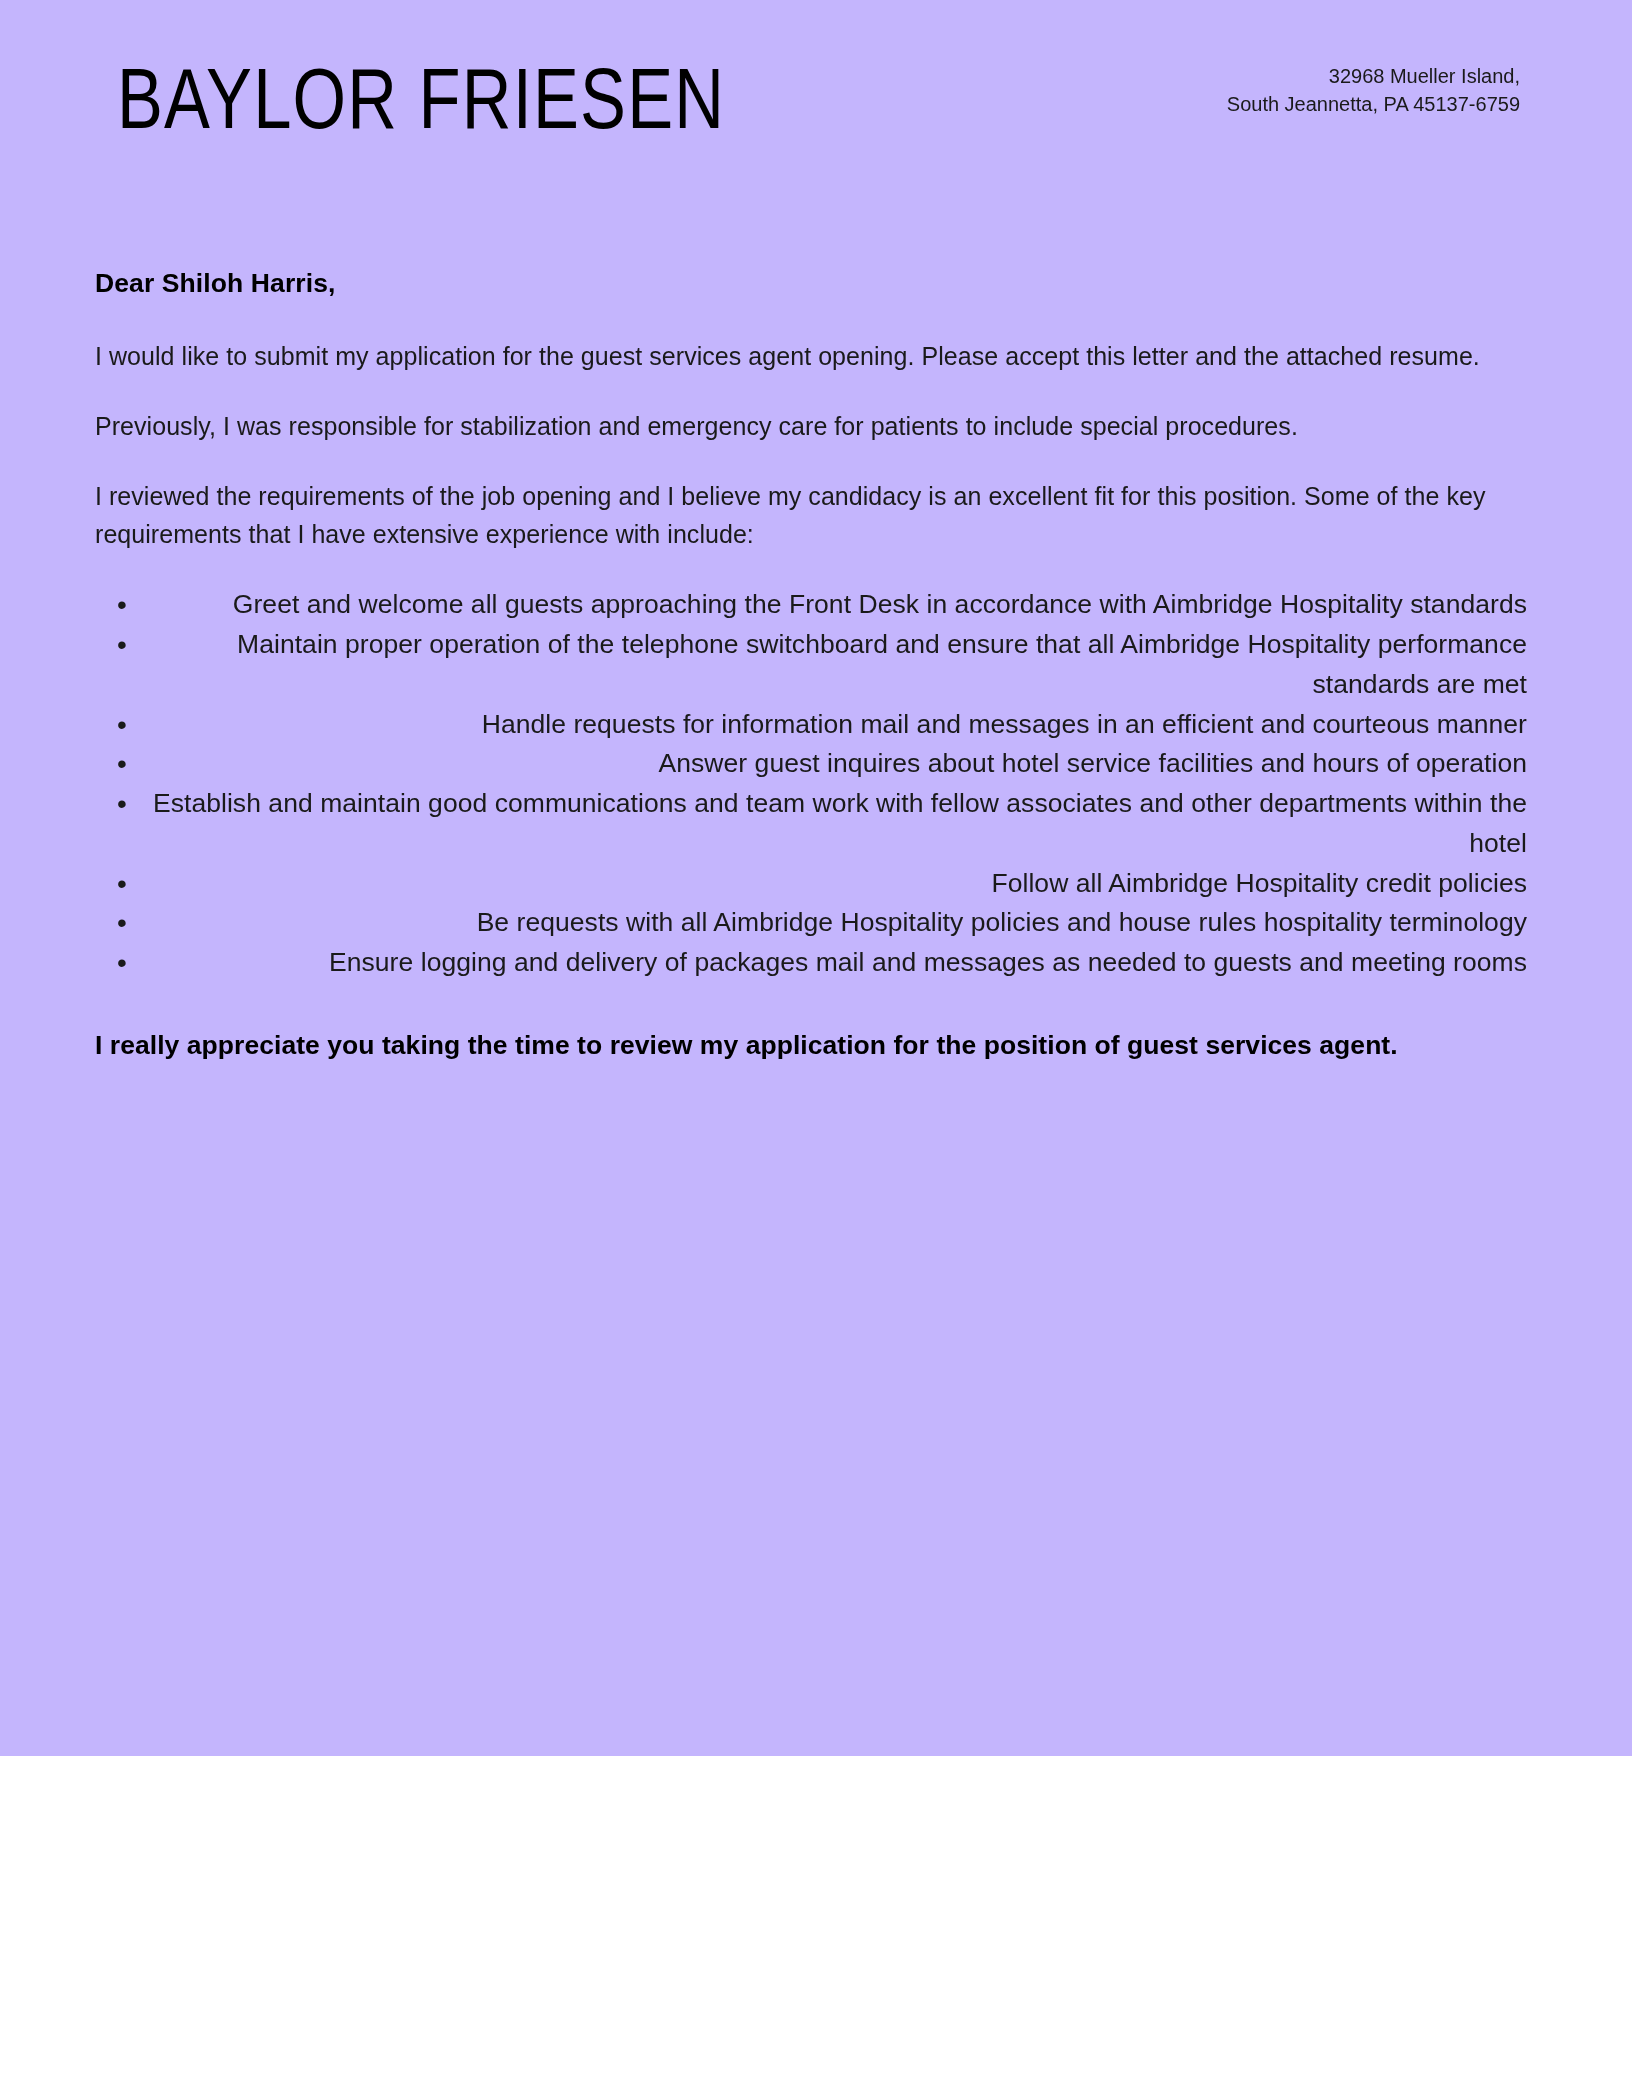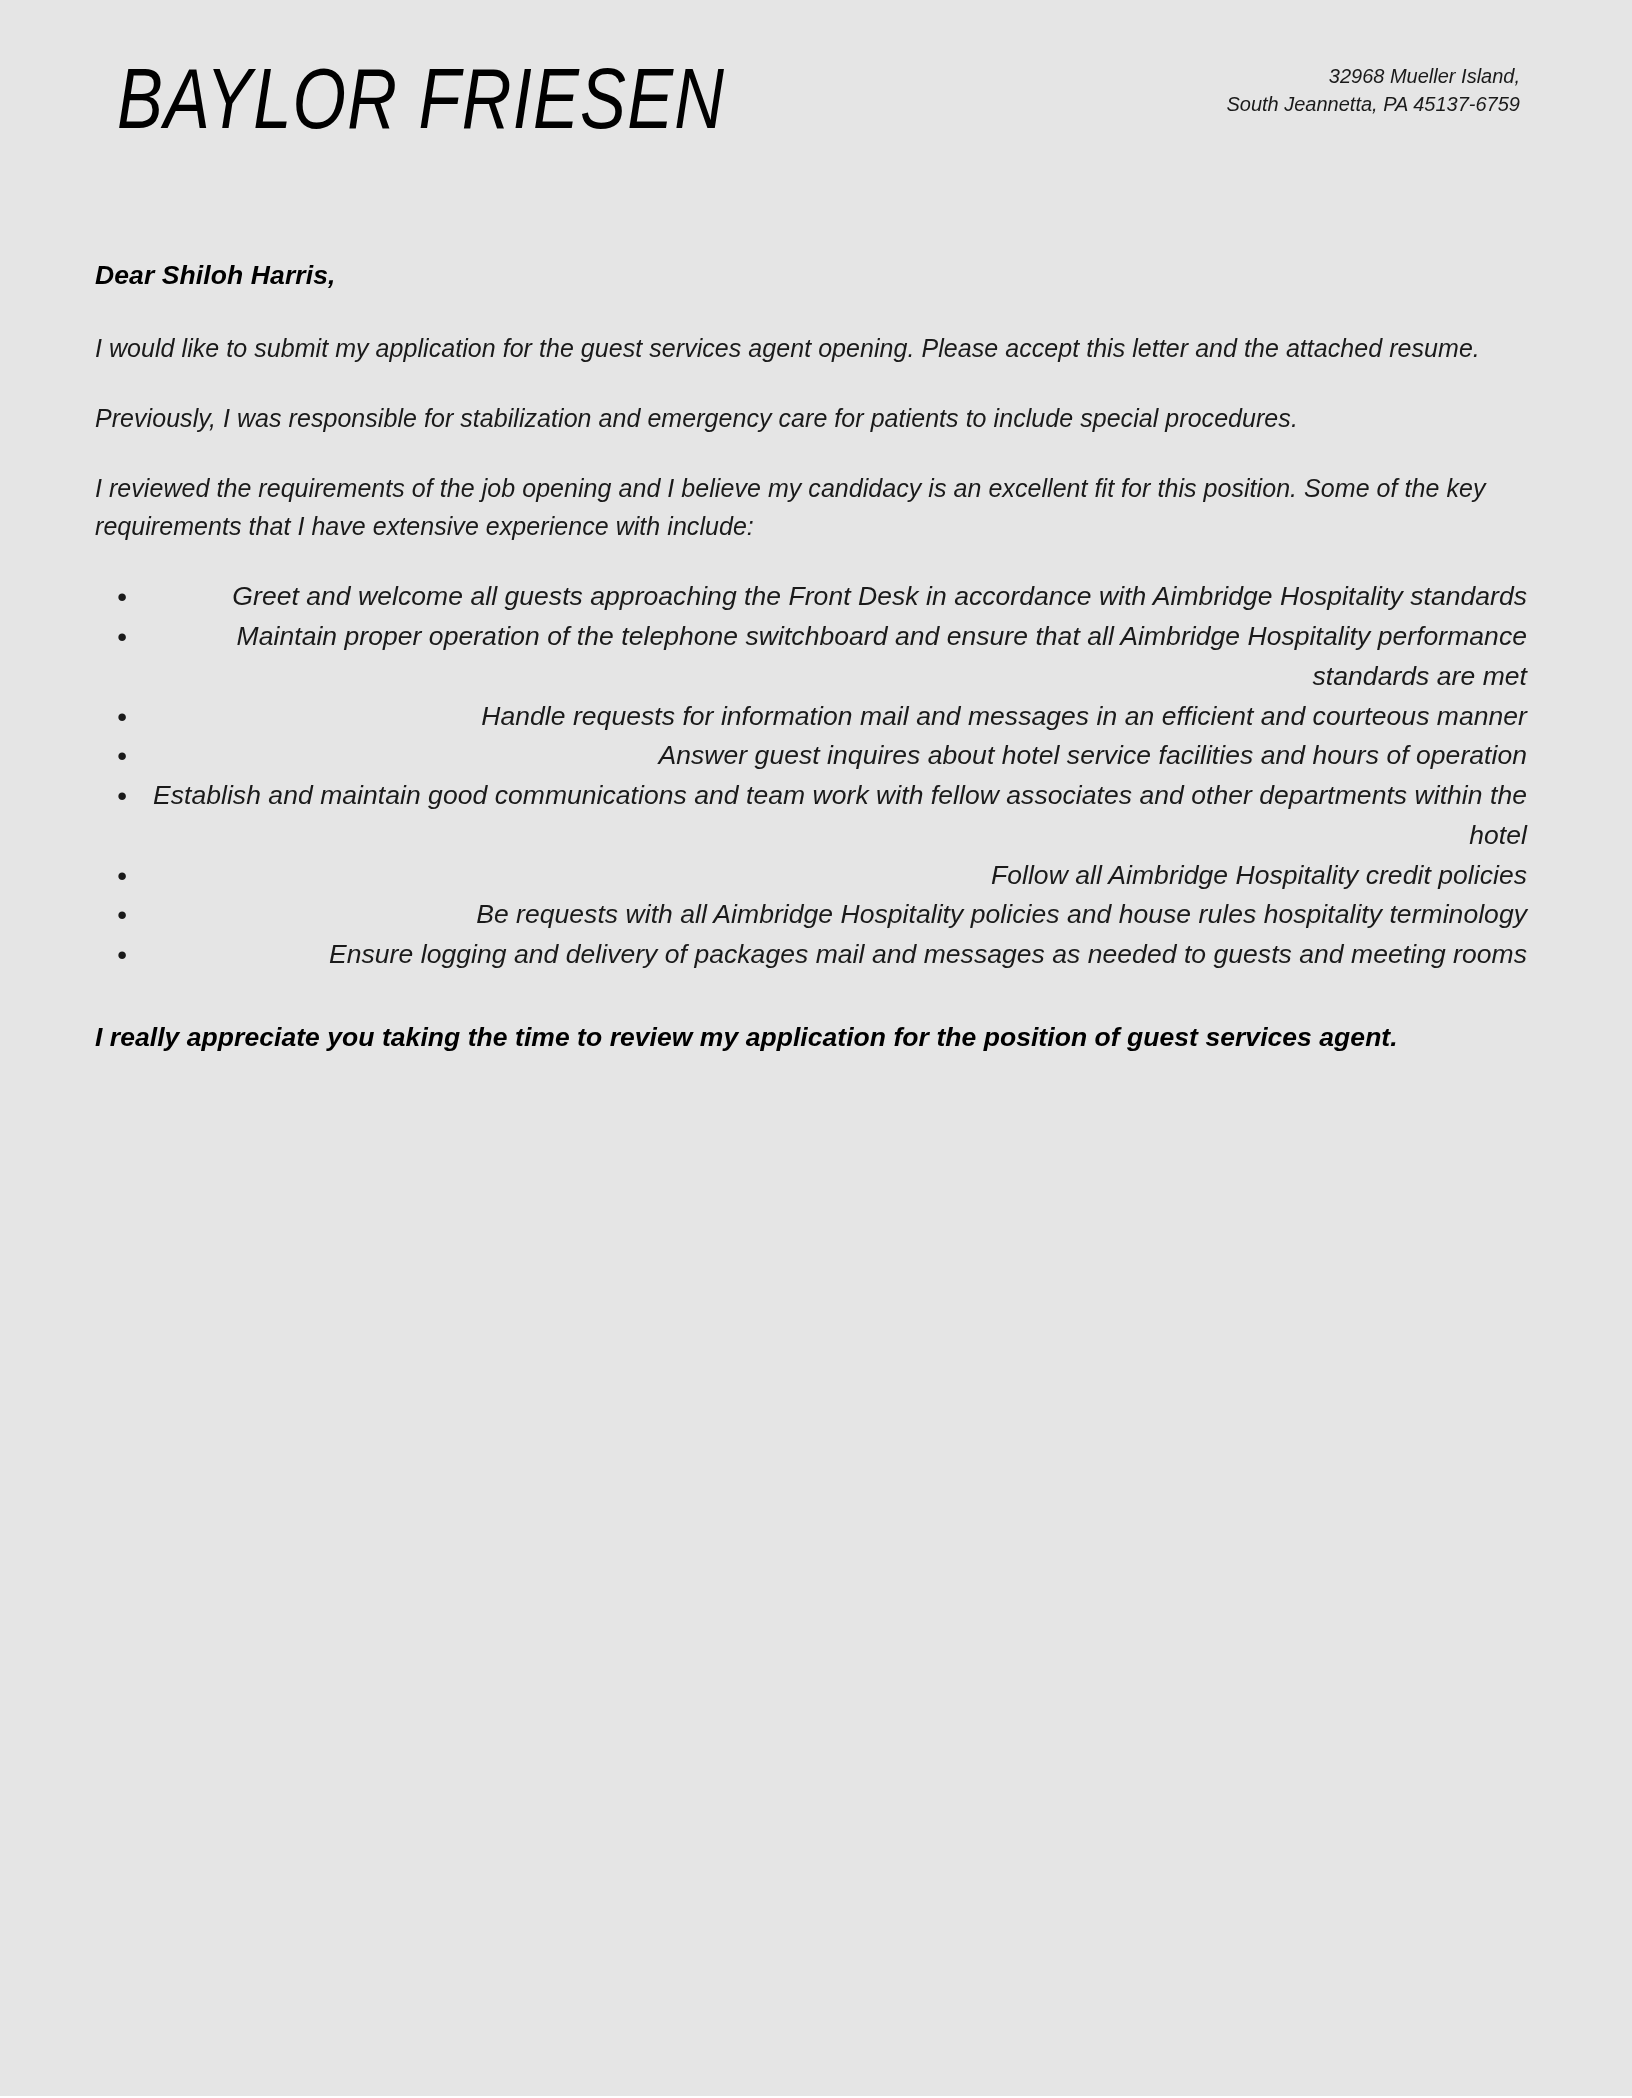--- a/index.html
+++ b/index.html
@@ -8,25 +8,24 @@
     background: #ffffff;
   }
   body {
     font-family: "Liberation Sans", sans-serif;
     color: #1a1a1a;
     -webkit-font-smoothing: antialiased;
   }
   .page {
     position: relative;
     width: 1632px;
-    height: 2096px;
-    background: #e5e5e5;
+    height: 1756px;
+    background: #c4b5fd;
     box-sizing: border-box;
     overflow: hidden;
-    font-style: italic;
   }
 
   
   .header {
     position: absolute;
     left: 95px;
     top: 48px;
     width: 1425px;
     display: flex;
     align-items: flex-start;
@@ -52,21 +51,21 @@
     color: #1a1a1a;
     padding-top: 14px;
     white-space: nowrap;
   }
   .address div { display: block; }
 
   
   .body-wrap {
     position: absolute;
     left: 95px;
-    top: 258px;
+    top: 266px;
     width: 1432px;
   }
   .salutation {
     font-size: 26.5px;
     font-weight: 700;
     color: #000000;
     margin: 0 0 37px 0;
     line-height: 1.3;
     letter-spacing: 0.1px;
   }

